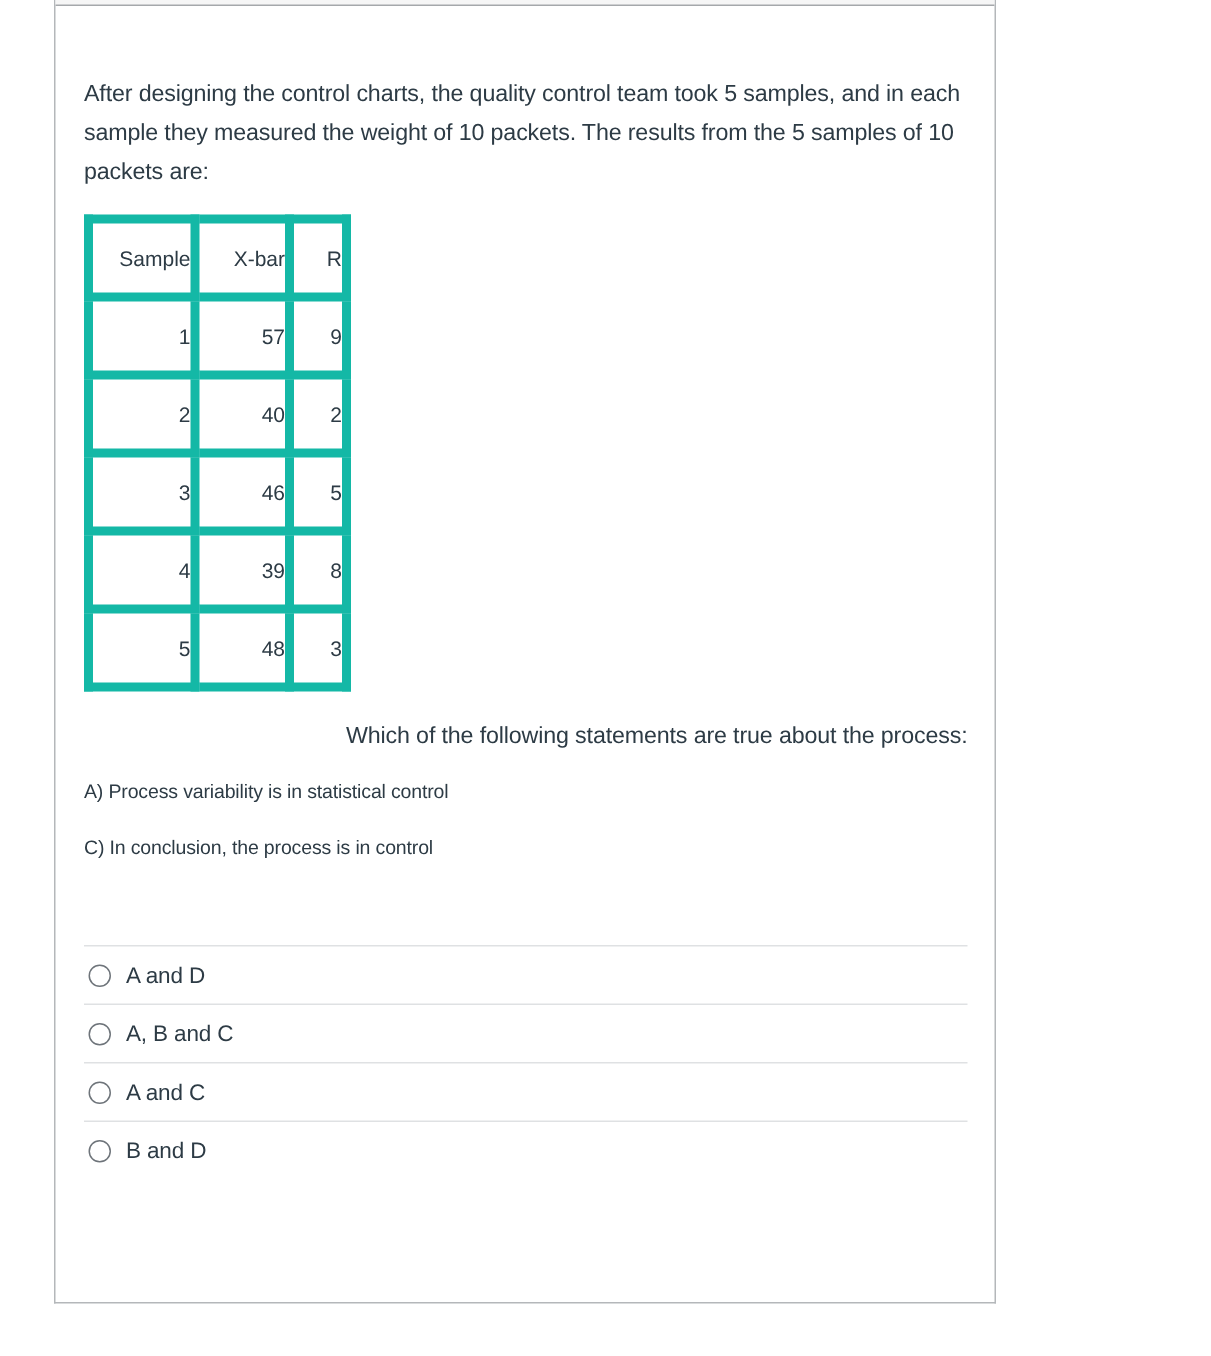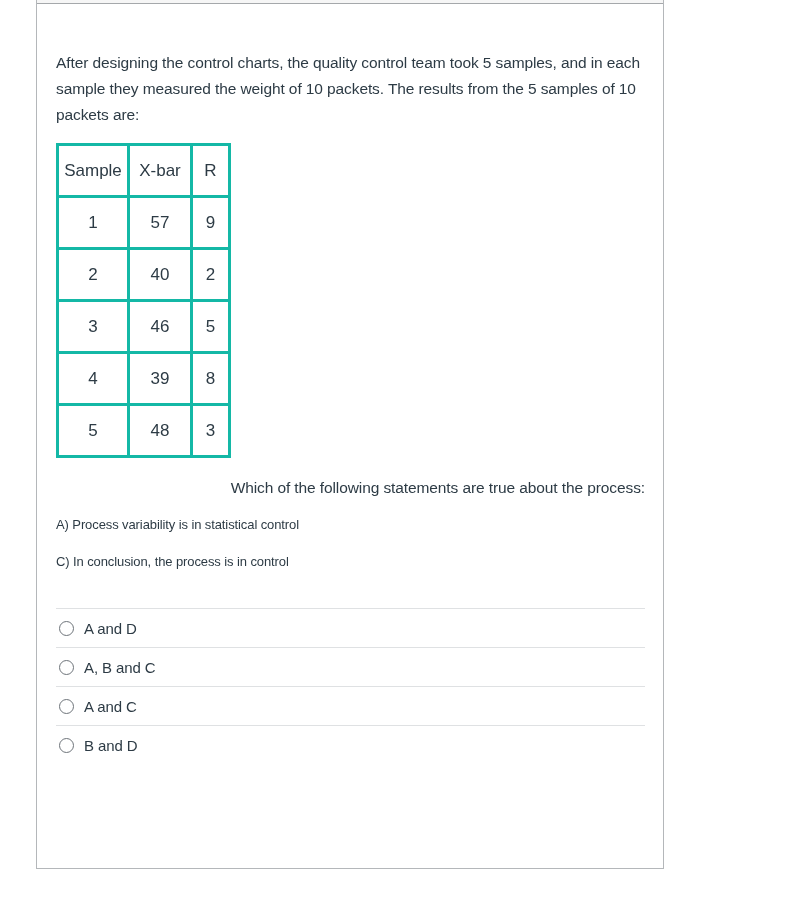--- a/index.html
+++ b/index.html
@@ -41,45 +41,45 @@
     font-size: 15.5px;
     line-height: 26px;
     max-width: 706px;
     letter-spacing: -0.1px;
   }
   table.data-table {
     margin-top: 15px;
     border-collapse: collapse;
   }
   table.data-table td {
-    border: 3px solid #14b8a6;
-    text-align: center;
+    border: 6px solid #14b8a6;
+    text-align: right;
     vertical-align: middle;
-    font-size: 17px;
+    font-size: 14px;
     height: 52px;
     padding: 0;
   }
   td.col-sample { width: 71px; }
   td.col-xbar   { width: 63px; }
   td.col-r      { width: 38px; }
   .prompt-text {
     margin: 17px 0 0 0;
     font-size: 15.5px;
     line-height: 26px;
     letter-spacing: -0.1px;
     text-align: right;
   }
   .statement {
     margin: 11px 0;
     font-size: 13px;
     line-height: 26px;
     letter-spacing: -0.1px;
   }
   .answers {
-    margin-top: 33px;
+    margin-top: 52px;
   }
   .answer-row {
     height: 39px;
     border-top: 1px solid #dfe1e3;
     display: flex;
     align-items: center;
     cursor: pointer;
   }
   .radio-circle {
     width: 15px;

